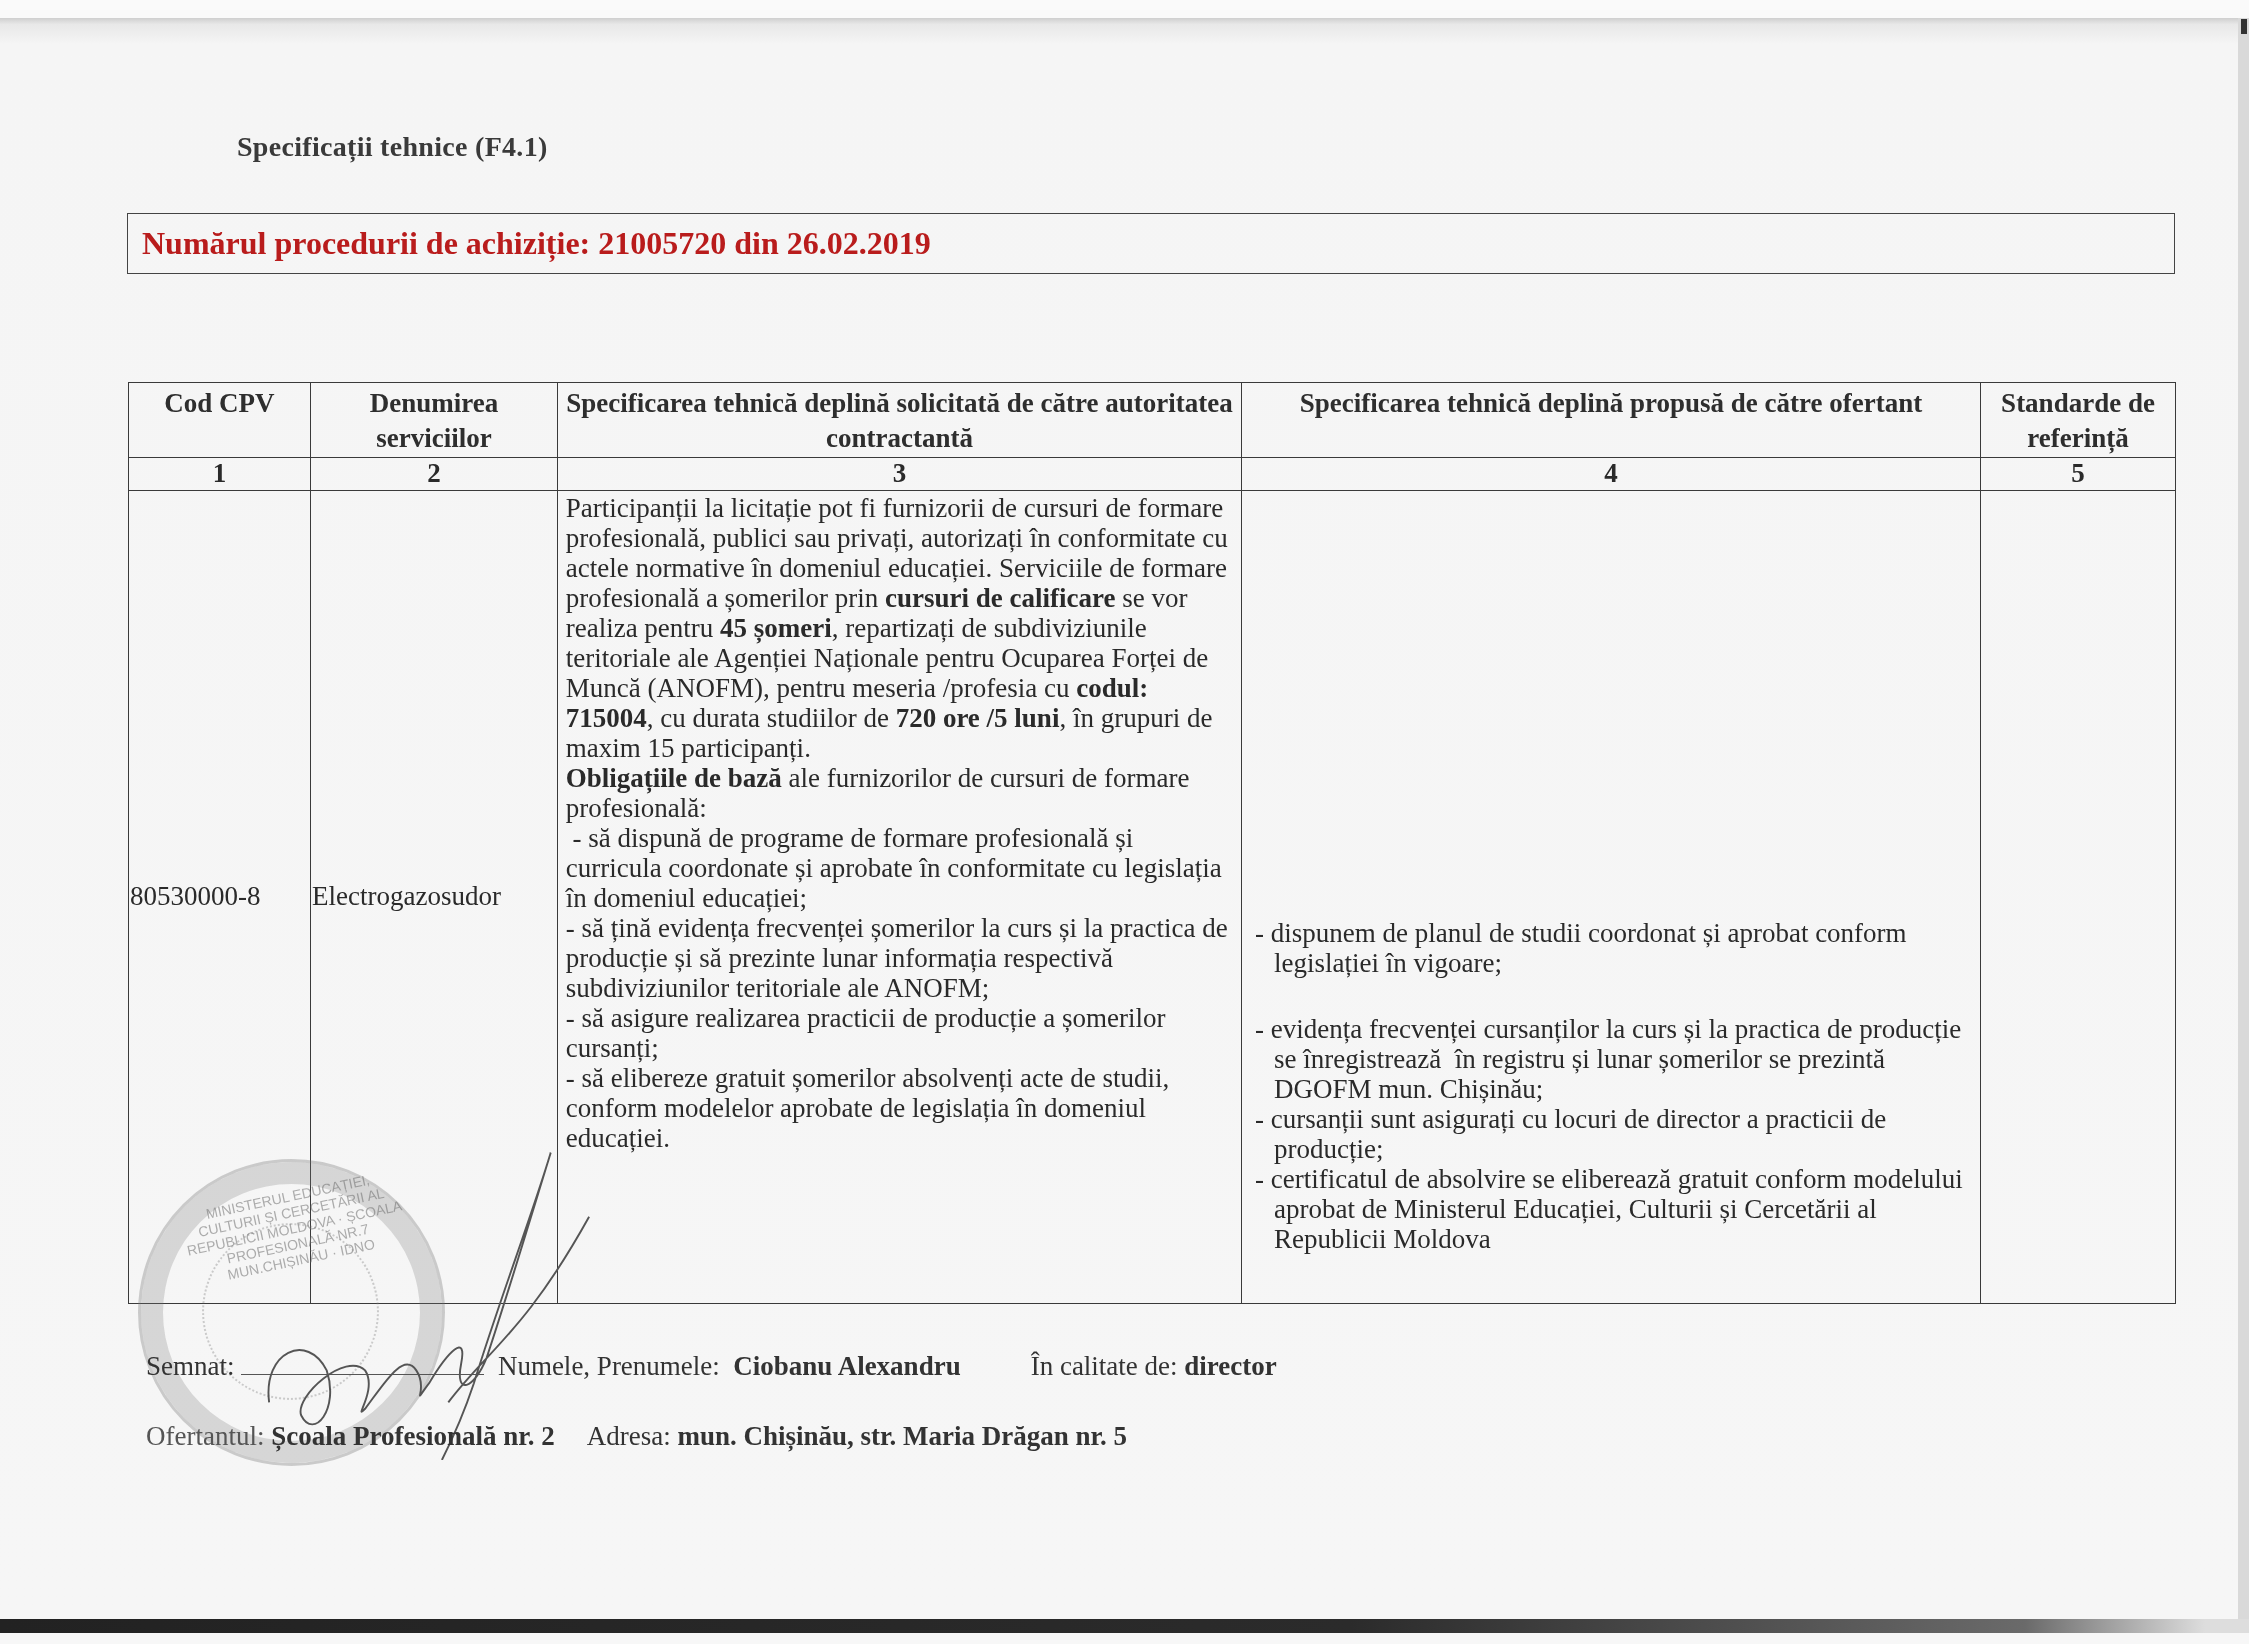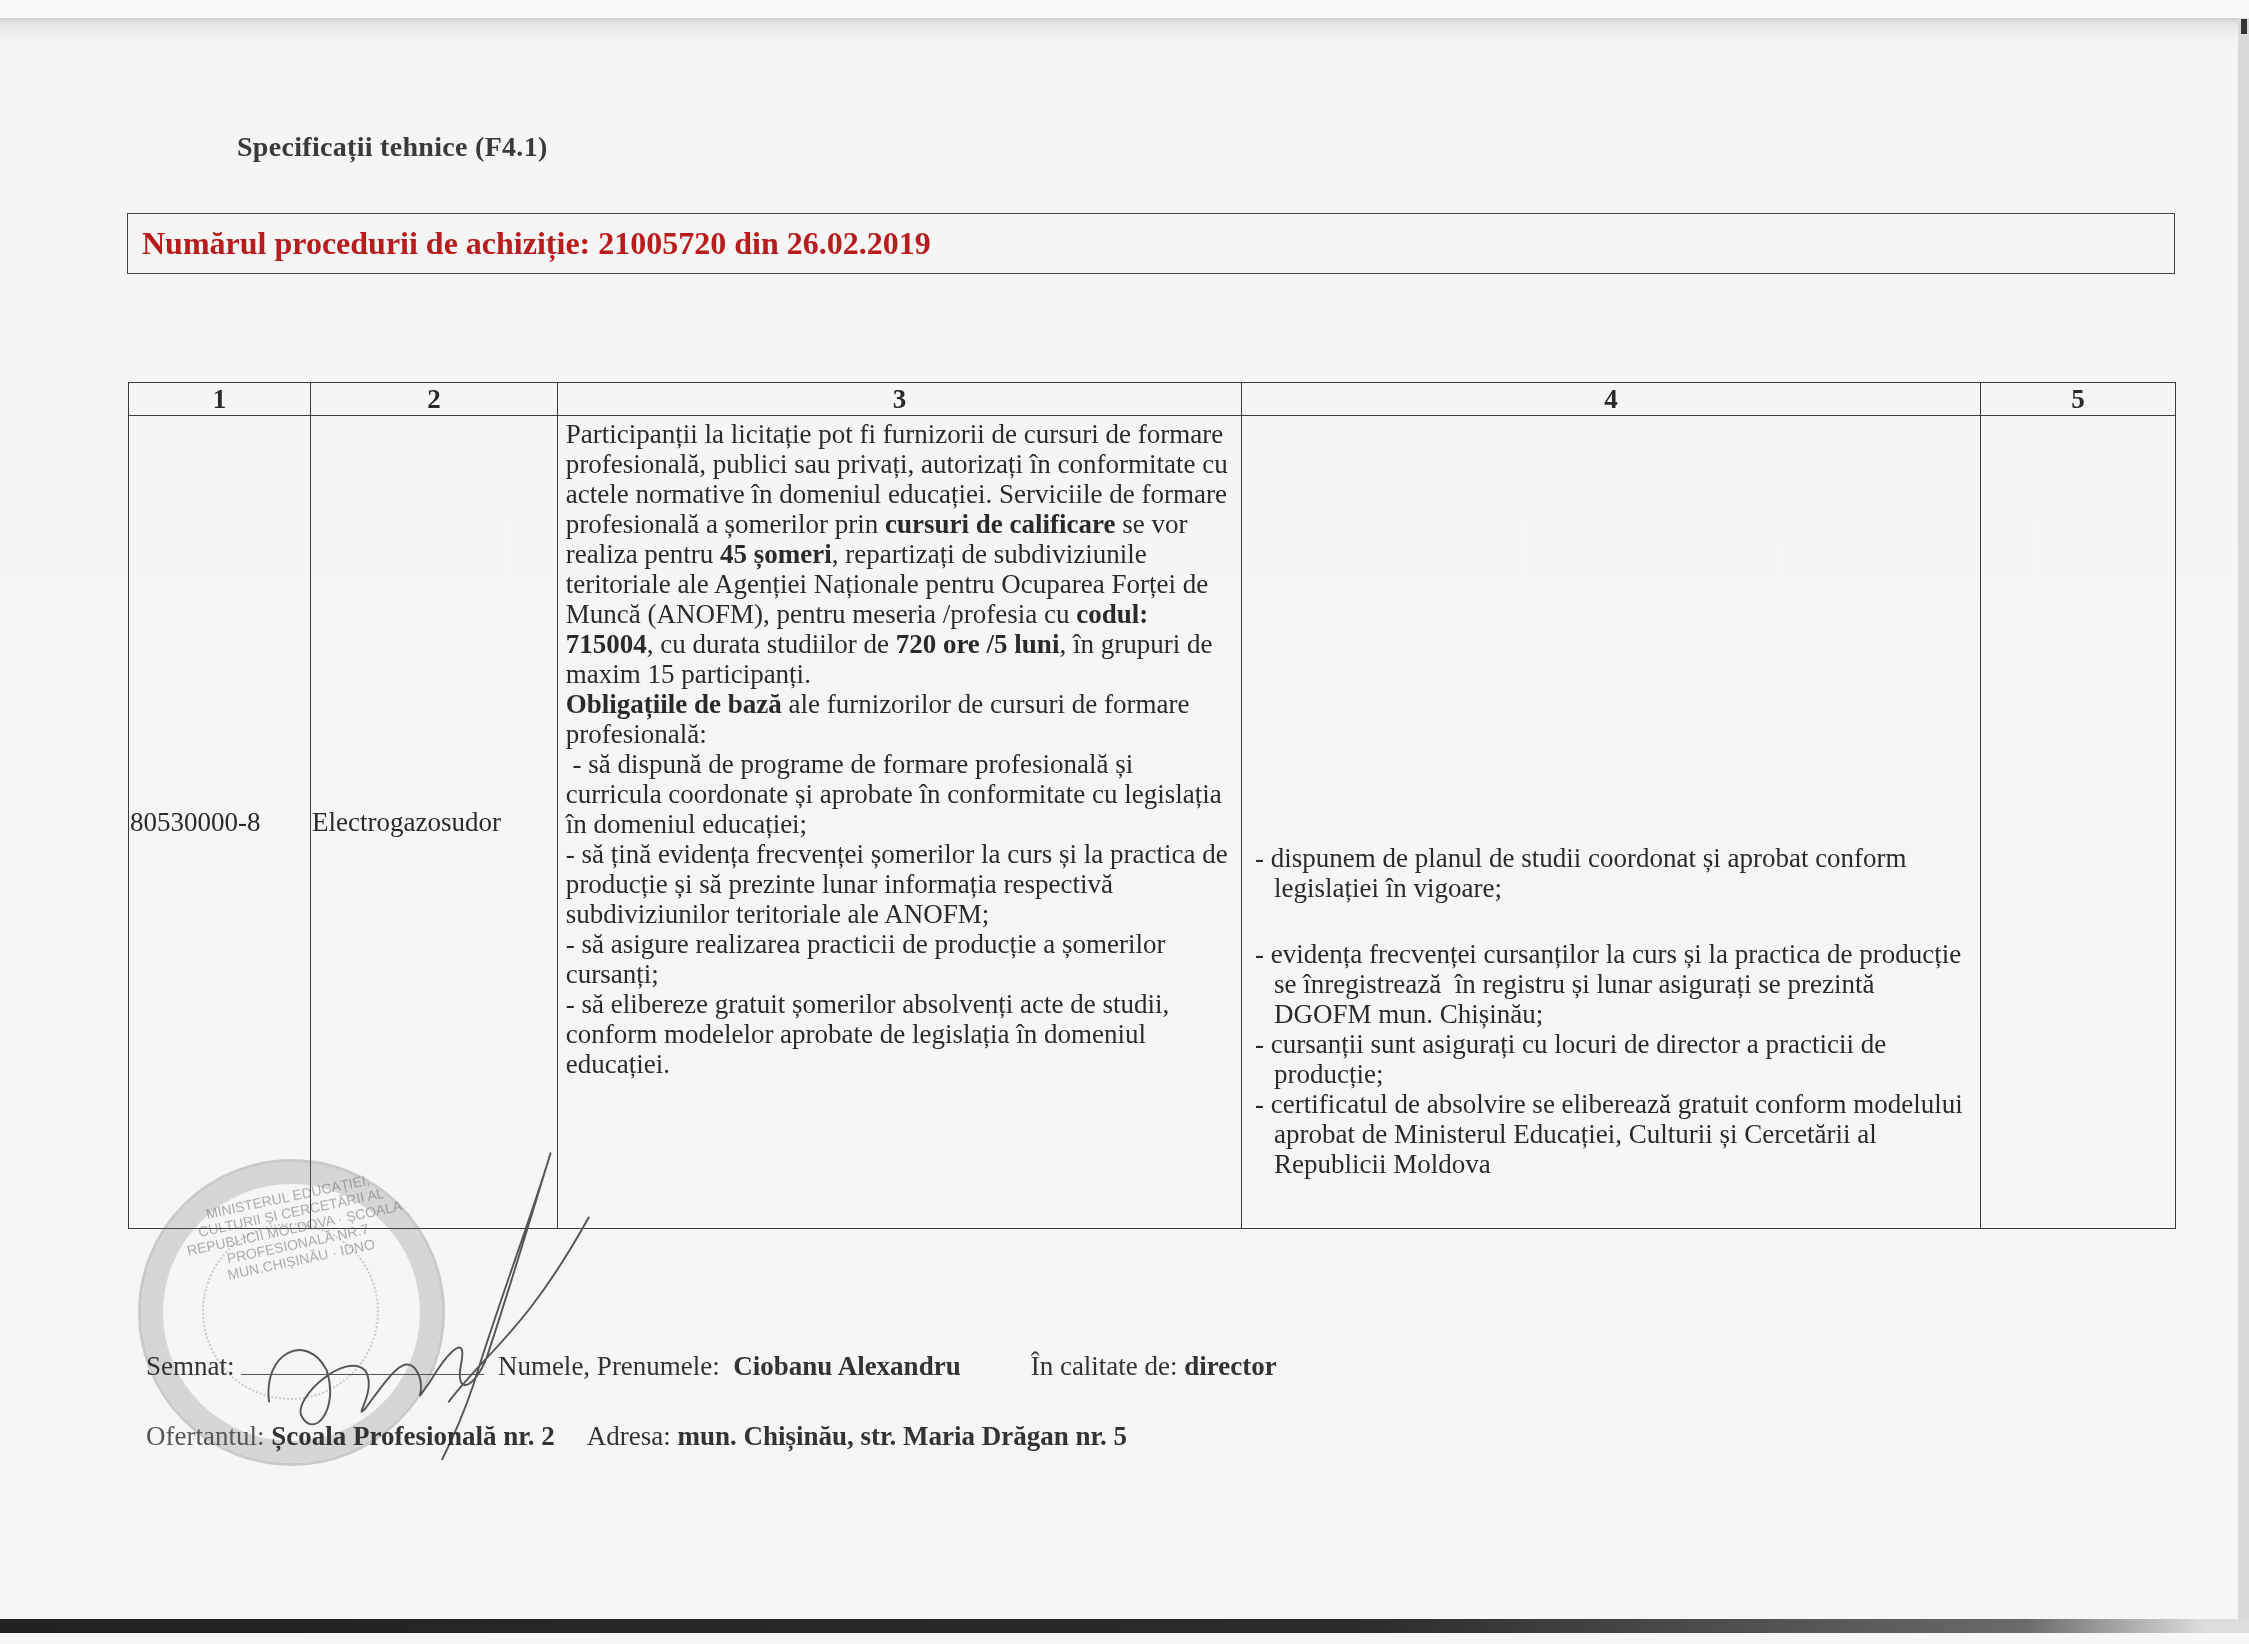--- a/index.html
+++ b/index.html
@@ -99,20 +99,27 @@
 
 <table class="main-table">
   <colgroup>
     <col style="width:182px">
       <col style="width:247px">
       <col style="width:684px">
       <col style="width:739px">
       <col style="width:195px">
   </colgroup>
   <tbody>
+      <tr>
+    <th>Cod CPV</th>
+    <th>Denumirea serviciilor</th>
+    <th>Specificarea tehnică deplină solicitată de către autoritatea contractantă</th>
+    <th>Specificarea tehnică deplină propusă de către ofertant</th>
+    <th>Standarde de referință</th>
+  </tr>
   <tr class="num-row">
     <td>1</td>
     <td>2</td>
     <td>3</td>
     <td>4</td>
     <td>5</td>
   </tr>
   <tr style="height:813px">
     <td class="mid">80530000-8</td>
     <td class="mid">Electrogazosudor</td>
@@ -121,21 +128,21 @@
       <div><b>Obligațiile de bază</b><span> ale furnizorilor de cursuri de formare profesională:</span></div>
       <div style="white-space:pre-wrap"> - să dispună de programe de formare profesională și curricula coordonate și aprobate în conformitate cu legislația în domeniul educației;</div>
       <div>- să țină evidența frecvenței șomerilor la curs și la practica de producție și să prezinte lunar informația respectivă subdiviziunilor teritoriale ale ANOFM;</div>
       <div>- să asigure realizarea practicii de producție a șomerilor cursanți;</div>
       <div>- să elibereze gratuit șomerilor absolvenți acte de studii, conform modelelor aprobate de legislația în domeniul educației.</div>
     </td>
     <td class="body col4">
       <div class="spacer"></div>
       <div class="dash-item">- dispunem de planul de studii coordonat și aprobat conform legislației în vigoare;</div>
       <div class="gap"></div>
-      <div class="dash-item" style="white-space:pre-wrap">- evidența frecvenței cursanților la curs și la practica de producție se înregistrează  în registru și lunar asigurați se prezintă DGOFM mun. Chișinău;</div>
+      <div class="dash-item" style="white-space:pre-wrap">- evidența frecvenței cursanților la curs și la practica de producție se înregistrează  în registru și lunar șomerilor se prezintă DGOFM mun. Chișinău;</div>
       <div class="dash-item">- cursanții sunt asigurați cu locuri de director a practicii de producție;</div>
       <div class="dash-item">- certificatul de absolvire se eliberează gratuit conform modelului aprobat de Ministerul Educației, Culturii și Cercetării al Republicii Moldova</div>
     </td>
     <td class="body"></td>
   </tr>
 </tbody>
   </table>
 
 <div class="stamp">
   <div class="stamp-inner"></div>

